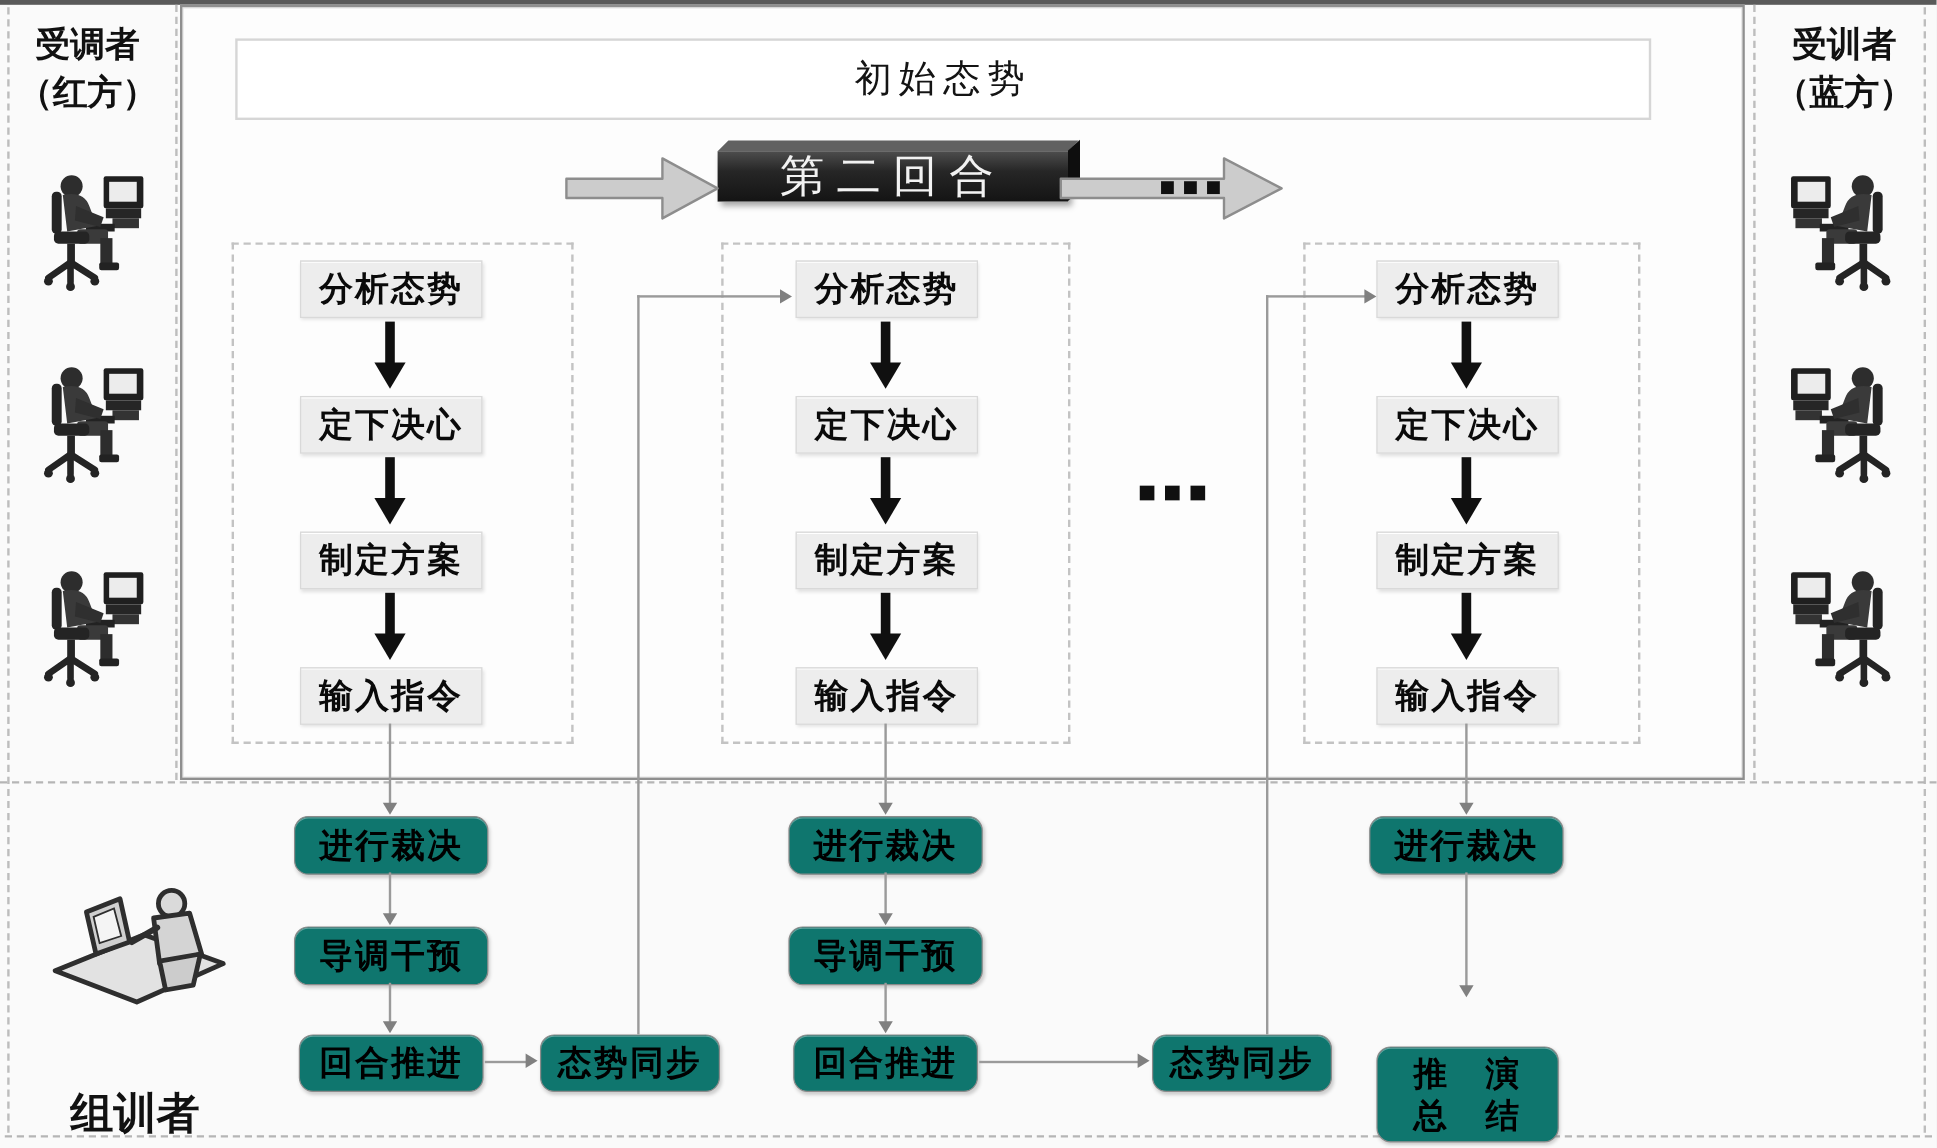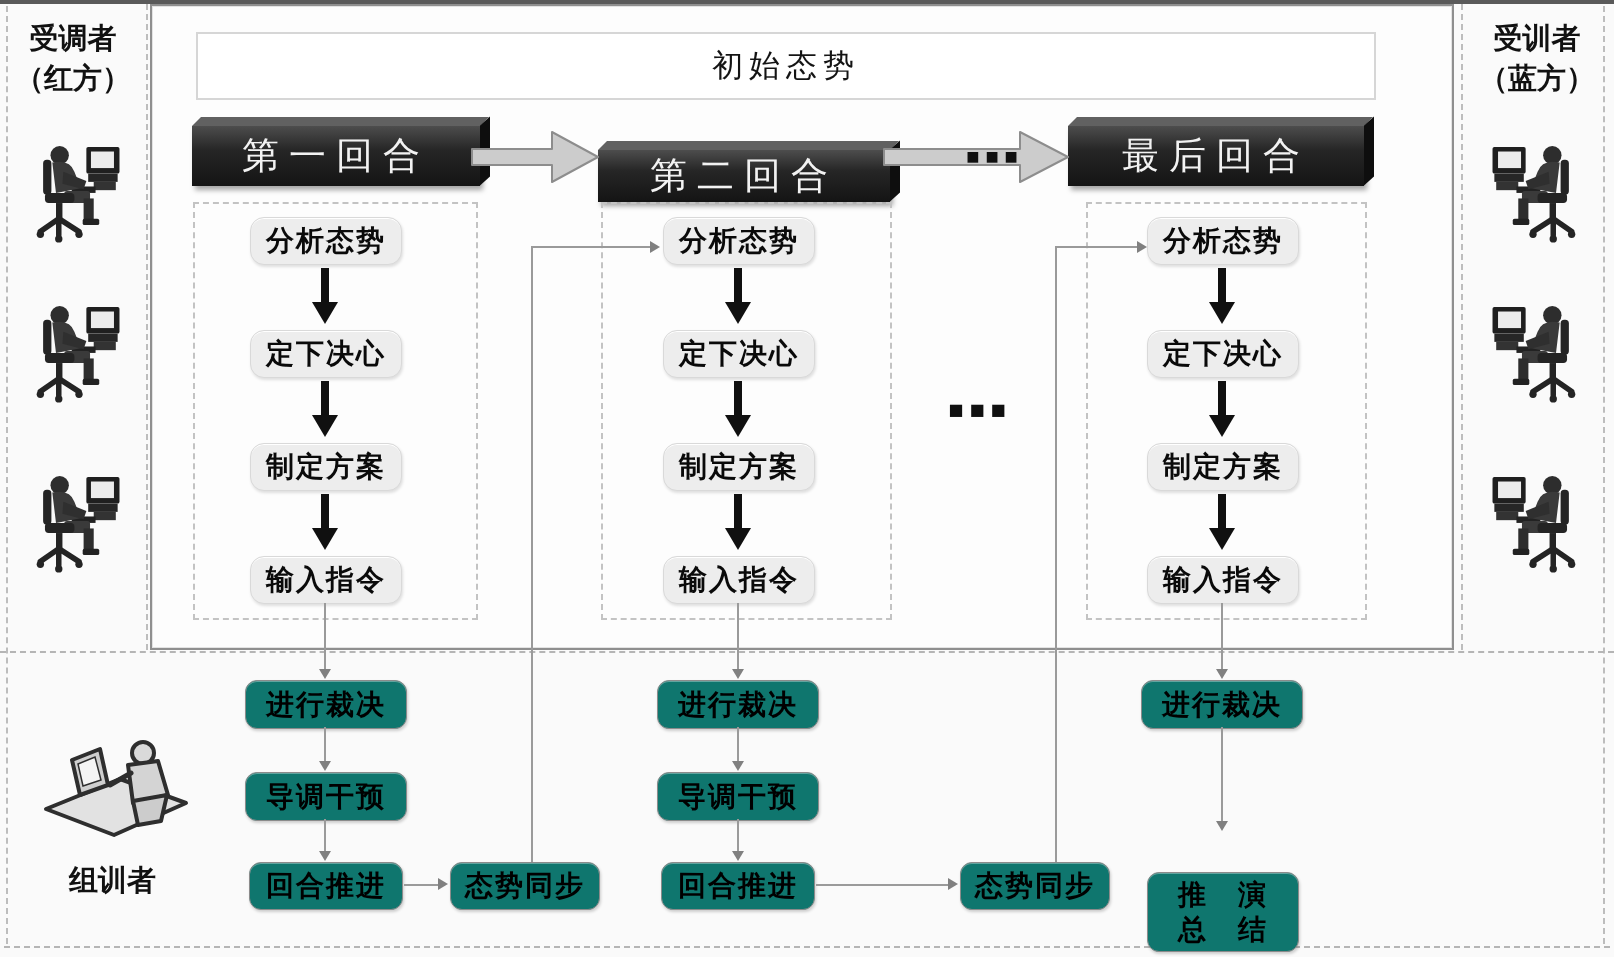--- a/index.html
+++ b/index.html
@@ -12,21 +12,21 @@
   .banner{border:2px solid #d6d6d6;background:#ffffff;display:flex;align-items:center;justify-content:center;
           font-family:"Liberation Serif",serif;font-size:31px;color:#141414;letter-spacing:6px;}
   .hdr3d{background:linear-gradient(180deg,#4d4d4d 0%,#262626 40%,#141414 100%);
          color:#f2f2f2;font-family:"Liberation Serif",serif;font-size:37px;letter-spacing:10px;
          display:flex;align-items:center;justify-content:center;box-shadow:3px 4px 5px rgba(0,0,0,.35);}
   .hdr3d::before{content:"";position:absolute;left:0;top:-9px;width:100%;height:9px;background:#616161;
          transform:skewX(-45deg);transform-origin:bottom left;}
   .hdr3d::after{content:"";position:absolute;right:-10px;top:-5px;width:10px;height:100%;background:#0e0e0e;
          transform:skewY(-42deg);}
   .dashed-col{border:2px dashed #c3c3c3;}
-  .step{background:#ededed;border:1px solid #d9d9d9;border-radius:14px;
+  .step{background:#ededed;border:1px solid #d9d9d9;border-radius:0;
         box-shadow:1px 2px 3px rgba(0,0,0,.12), inset 0 1px 0 #fff;
         display:flex;align-items:center;justify-content:center;
         font-weight:bold;font-size:28px;color:#0a0a0a;letter-spacing:2px;}
   .gbox{background:#0f766e;border:1px solid #8b8b8b;border-radius:12px;
         box-shadow:inset 0 1px 0 rgba(255,255,255,.35), 1px 2px 3px rgba(0,0,0,.18);
         display:flex;align-items:center;justify-content:center;
         font-weight:bold;font-size:28px;color:#000;letter-spacing:2px;text-align:center;}
   .gbox .two-line{line-height:35px;}
   .blk-arrow{width:26px;}
   .blk-arrow .shaft{position:absolute;left:9px;top:0;width:8px;height:36px;background:#101010;}
@@ -193,36 +193,30 @@
 
   <svg class="abs" style="left:40px;top:733px;" width="150" height="118" viewBox="0 0 150 118">
     <polygon points="6,76 74,102 146,70 80,46" fill="#e2e2e2" stroke="#2e2e2e" stroke-width="4" stroke-linejoin="round"></polygon>
     <polygon points="32,27 60,16 68,52 40,62" fill="#cfcfcf" stroke="#2e2e2e" stroke-width="4" stroke-linejoin="round"></polygon>
     <polygon points="38,31 55,24 61,47 43,53" fill="#f4f4f4" stroke="#2e2e2e" stroke-width="1.5"></polygon>
     <circle cx="103" cy="20" r="11" fill="#dadada" stroke="#2e2e2e" stroke-width="4"></circle>
     <path d="M88 32 L118 28 L128 62 L93 70 Z" fill="#d4d4d4" stroke="#2e2e2e" stroke-width="4" stroke-linejoin="round"></path>
     <path d="M93 68 L127 62 L121 88 L98 92 Z" fill="#cccccc" stroke="#2e2e2e" stroke-width="4" stroke-linejoin="round"></path>
     <path d="M91 40 L70 52" stroke="#2e2e2e" stroke-width="5" stroke-linecap="round"></path>
   </svg>
-  <div class="abs role-label" style="left:15px;top:858px;width:195px;font-size:29px;line-height:44px;">
+  <div class="abs role-label" style="left:15px;top:906px;width:195px;font-size:36px;line-height:44px;">
     <div>组训者</div>
   </div>
 
   <div class="abs banner" style="left:196px;top:32px;width:1176px;height:64px;">
     <span>初始态势</span>
   </div>
 
-  <div class="abs hdr3d" style="left:192px;top:126px;width:288px;height:60px;">
-    <span>第一回合</span>
-  </div>
-  <div class="abs hdr3d" style="left:598px;top:126px;width:292px;height:52px;margin-top:24px;">
+  <div class="abs hdr3d" style="left:598px;top:126px;width:292px;height:42px;">
     <span>第二回合</span>
-  </div>
-  <div class="abs hdr3d" style="left:1068px;top:126px;width:296px;height:60px;">
-    <span>最后回合</span>
   </div>
 
   <svg class="abs" style="left:470px;top:128px;" width="132" height="58" viewBox="0 0 132 58">
     <polygon points="2,21 82,21 82,4 128,29 82,54 82,37 2,37" fill="#cccccc" stroke="#8d8d8d" stroke-width="2" stroke-linejoin="round"></polygon>
   </svg>
   <svg class="abs" style="left:882px;top:128px;" width="190" height="58" viewBox="0 0 190 58">
     <polygon points="2,21 138,21 138,4 186,29 138,54 138,37 2,37" fill="#cccccc" stroke="#8d8d8d" stroke-width="2" stroke-linejoin="round"></polygon>
   </svg>
   <div class="abs dots" style="left:950px;top:148px;width:90px;">■■■</div>
   <div class="abs dots" style="left:935px;top:400px;width:90px;font-size:16px;">■■■</div>

